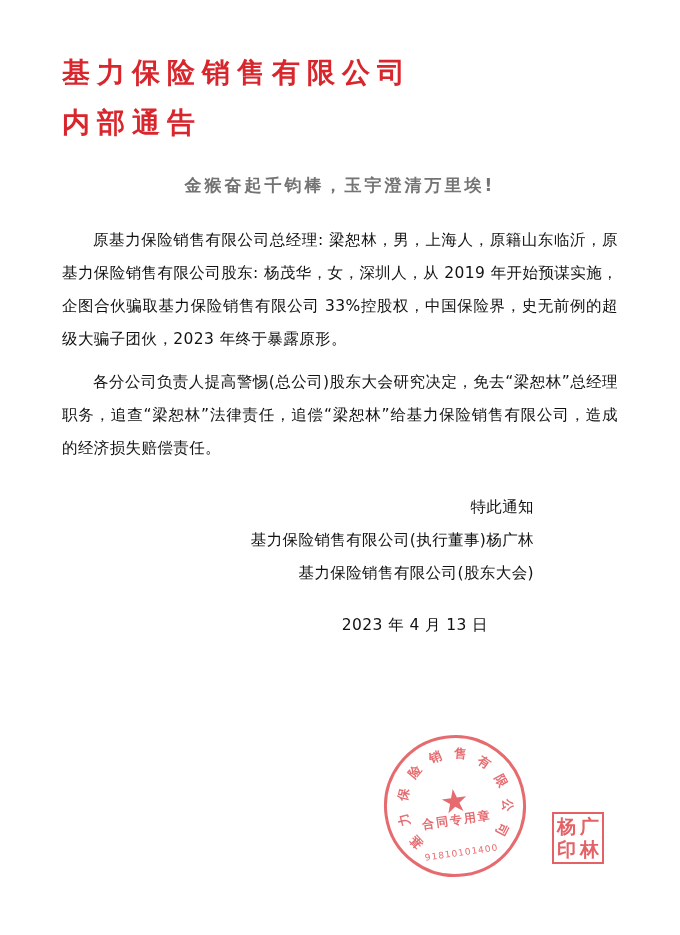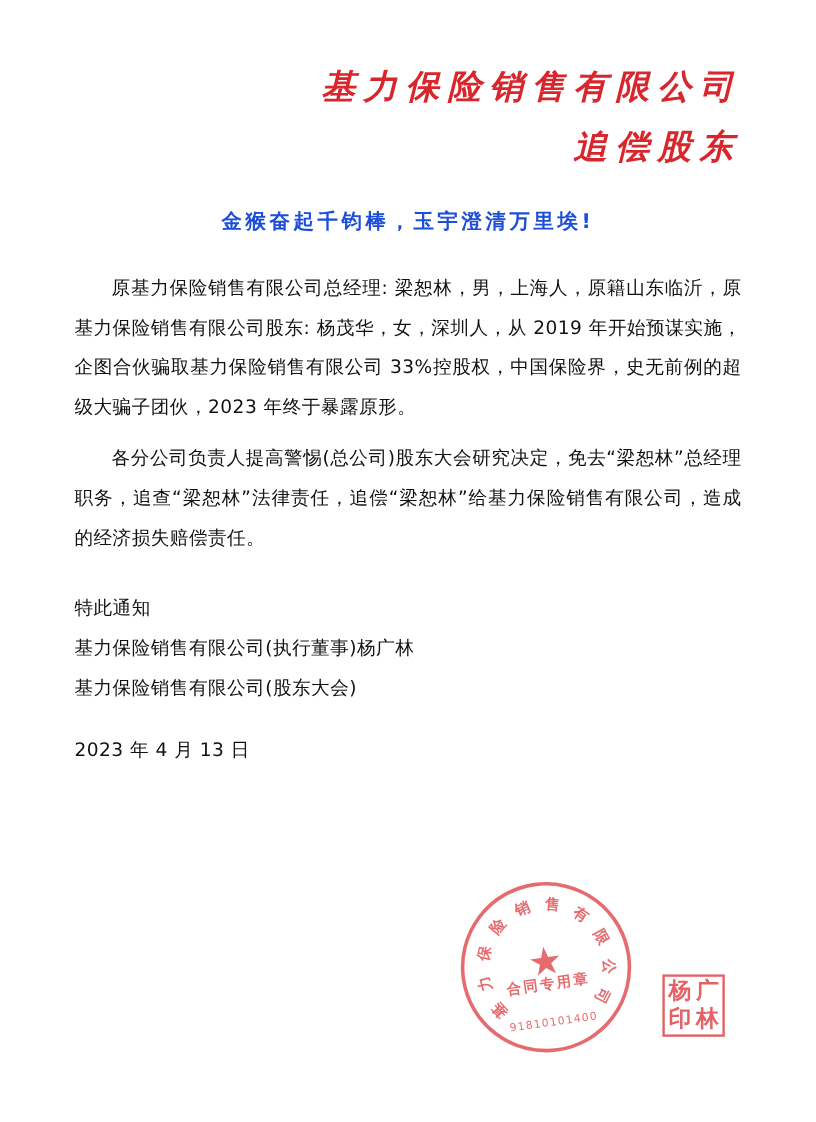--- a/index.html
+++ b/index.html
@@ -16,37 +16,36 @@
     overflow: hidden;
   }
   .page {
     position: relative;
     width: 680px;
     height: 935px;
     box-sizing: border-box;
     padding: 52px 62px 0 62px;
   }
   .title-block {
-    text-align: right;
-    font-style: italic;
+    text-align: left;
   }
   .title-line {
     color: #d8262c;
     font-weight: bold;
     font-size: 28px;
     letter-spacing: 7px;
     line-height: 42px;
     margin-bottom: 2px;
   }
   .title-line.second {
     margin-top: 8px;
   }
   .couplet {
     text-align: center;
-    color: #1d4ed8;
+    color: #737373;
     font-size: 17px;
     font-weight: bold;
     letter-spacing: 3px;
     line-height: 38px;
     margin-top: 22px;
   }
   .couplet .cl2 {
     letter-spacing: 4px;
   }
   .body-text {
@@ -61,20 +60,21 @@
     margin: 0 0 10px 0;
   }
   .sign-block {
     margin-top: 26px;
     font-size: 15.5px;
     line-height: 33px;
     position: relative;
     padding-right: 12px;
   }
   .sign-line {
+    text-align: right;
     padding-right: 72px;
     letter-spacing: 0.4px;
     white-space: nowrap;
   }
   .sign-line.date {
     padding-right: 118px;
     margin-top: 19px;
   }
   
   .seal-round {
@@ -162,21 +162,21 @@
     text-align: center;
   }
 </style>
 </head>
 <body>
 
 <div class="page">
 
   <div class="title-block">
     <div class="title-line">基力保险销售有限公司</div>
-    <div class="title-line second">追偿股东</div>
+    <div class="title-line second">内部通告</div>
   </div>
 
   <div class="couplet">
     <div class="cl1">金猴奋起千钧棒，玉宇澄清万里埃!</div>
   </div>
 
   <div class="body-text">
     <p class="para">原基力保险销售有限公司总经理: 梁恕林，男，上海人，原籍山东临沂，原基力保险销售有限公司股东: 杨茂华，女，深圳人，从 2019 年开始预谋实施，企图合伙骗取基力保险销售有限公司 33%控股权，中国保险界，史无前例的超级大骗子团伙，2023 年终于暴露原形。</p>
     <p class="para">各分公司负责人提高警惕(总公司)股东大会研究决定，免去“梁恕林”总经理职务，追查“梁恕林”法律责任，追偿“梁恕林”给基力保险销售有限公司，造成的经济损失赔偿责任。</p>
   </div>

